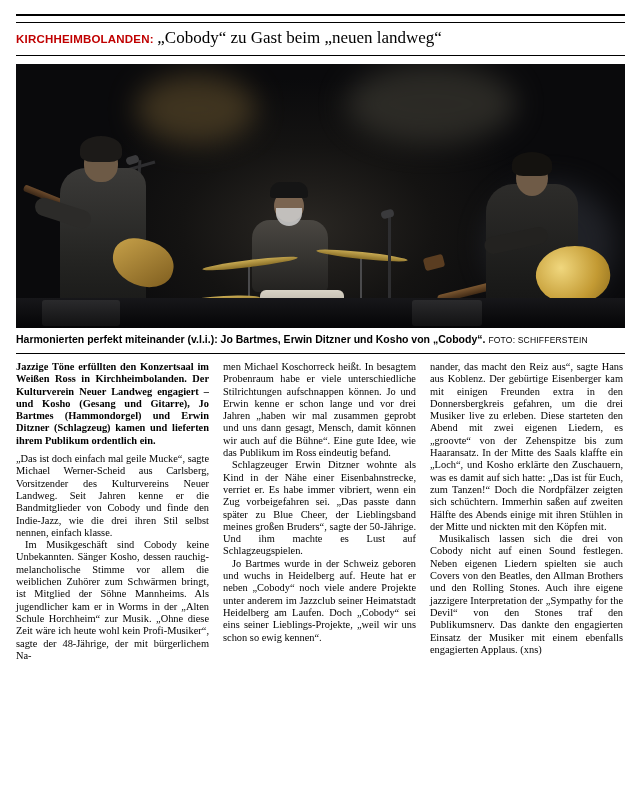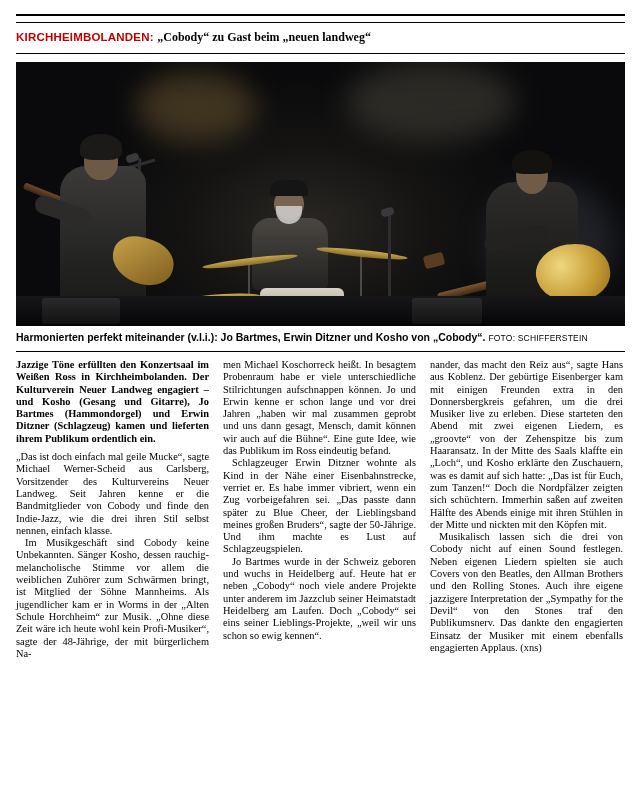--- a/index.html
+++ b/index.html
@@ -44,22 +44,22 @@
     margin: 0 0 8px 0;
   }
   .kicker-loc {
     font-weight: bold;
     color: #c00000;
     letter-spacing: 0.2px;
     font-size: 11.5px;
   }
   .kicker-rest {
     font-family: "Liberation Serif", serif;
-    font-size: 12px;
-    font-weight: bold;
+    font-size: 17px;
+    font-weight: normal;
   }
   .rule-thin2 {
     border-top: 1px solid #000;
     margin: 0 0 8px 0;
   }
 
   
   .photo {
     position: relative;
     width: 609px;

